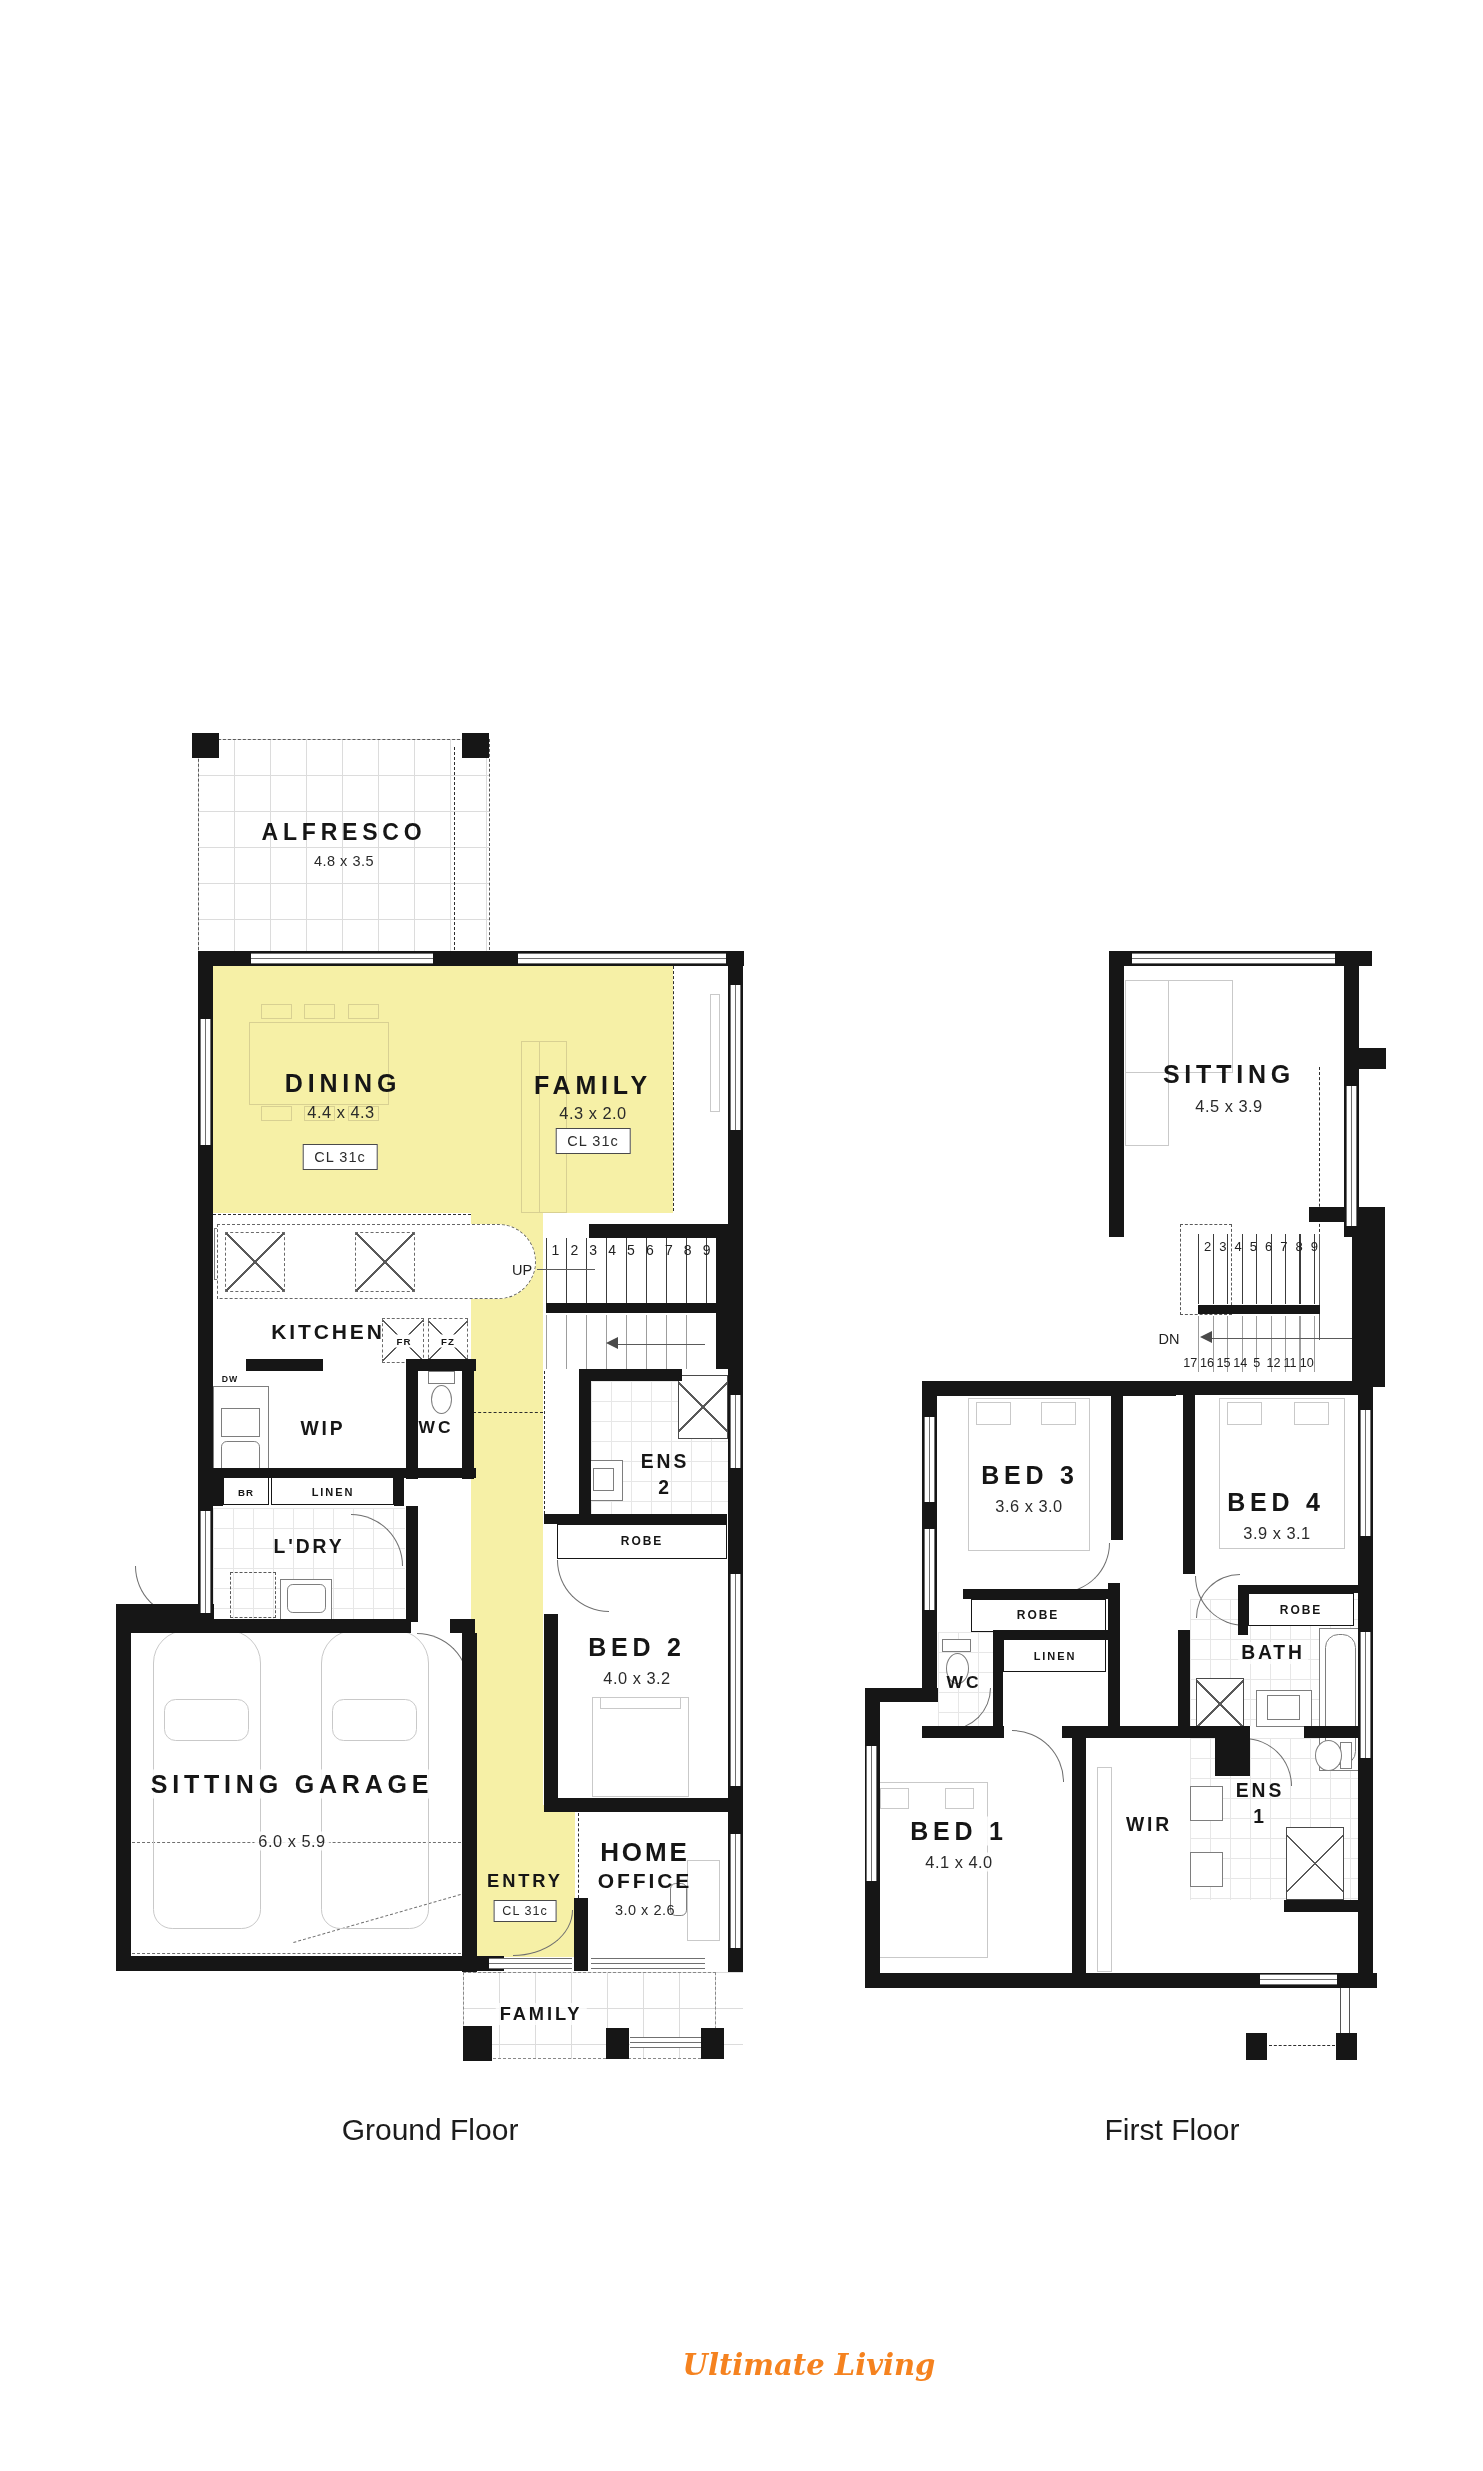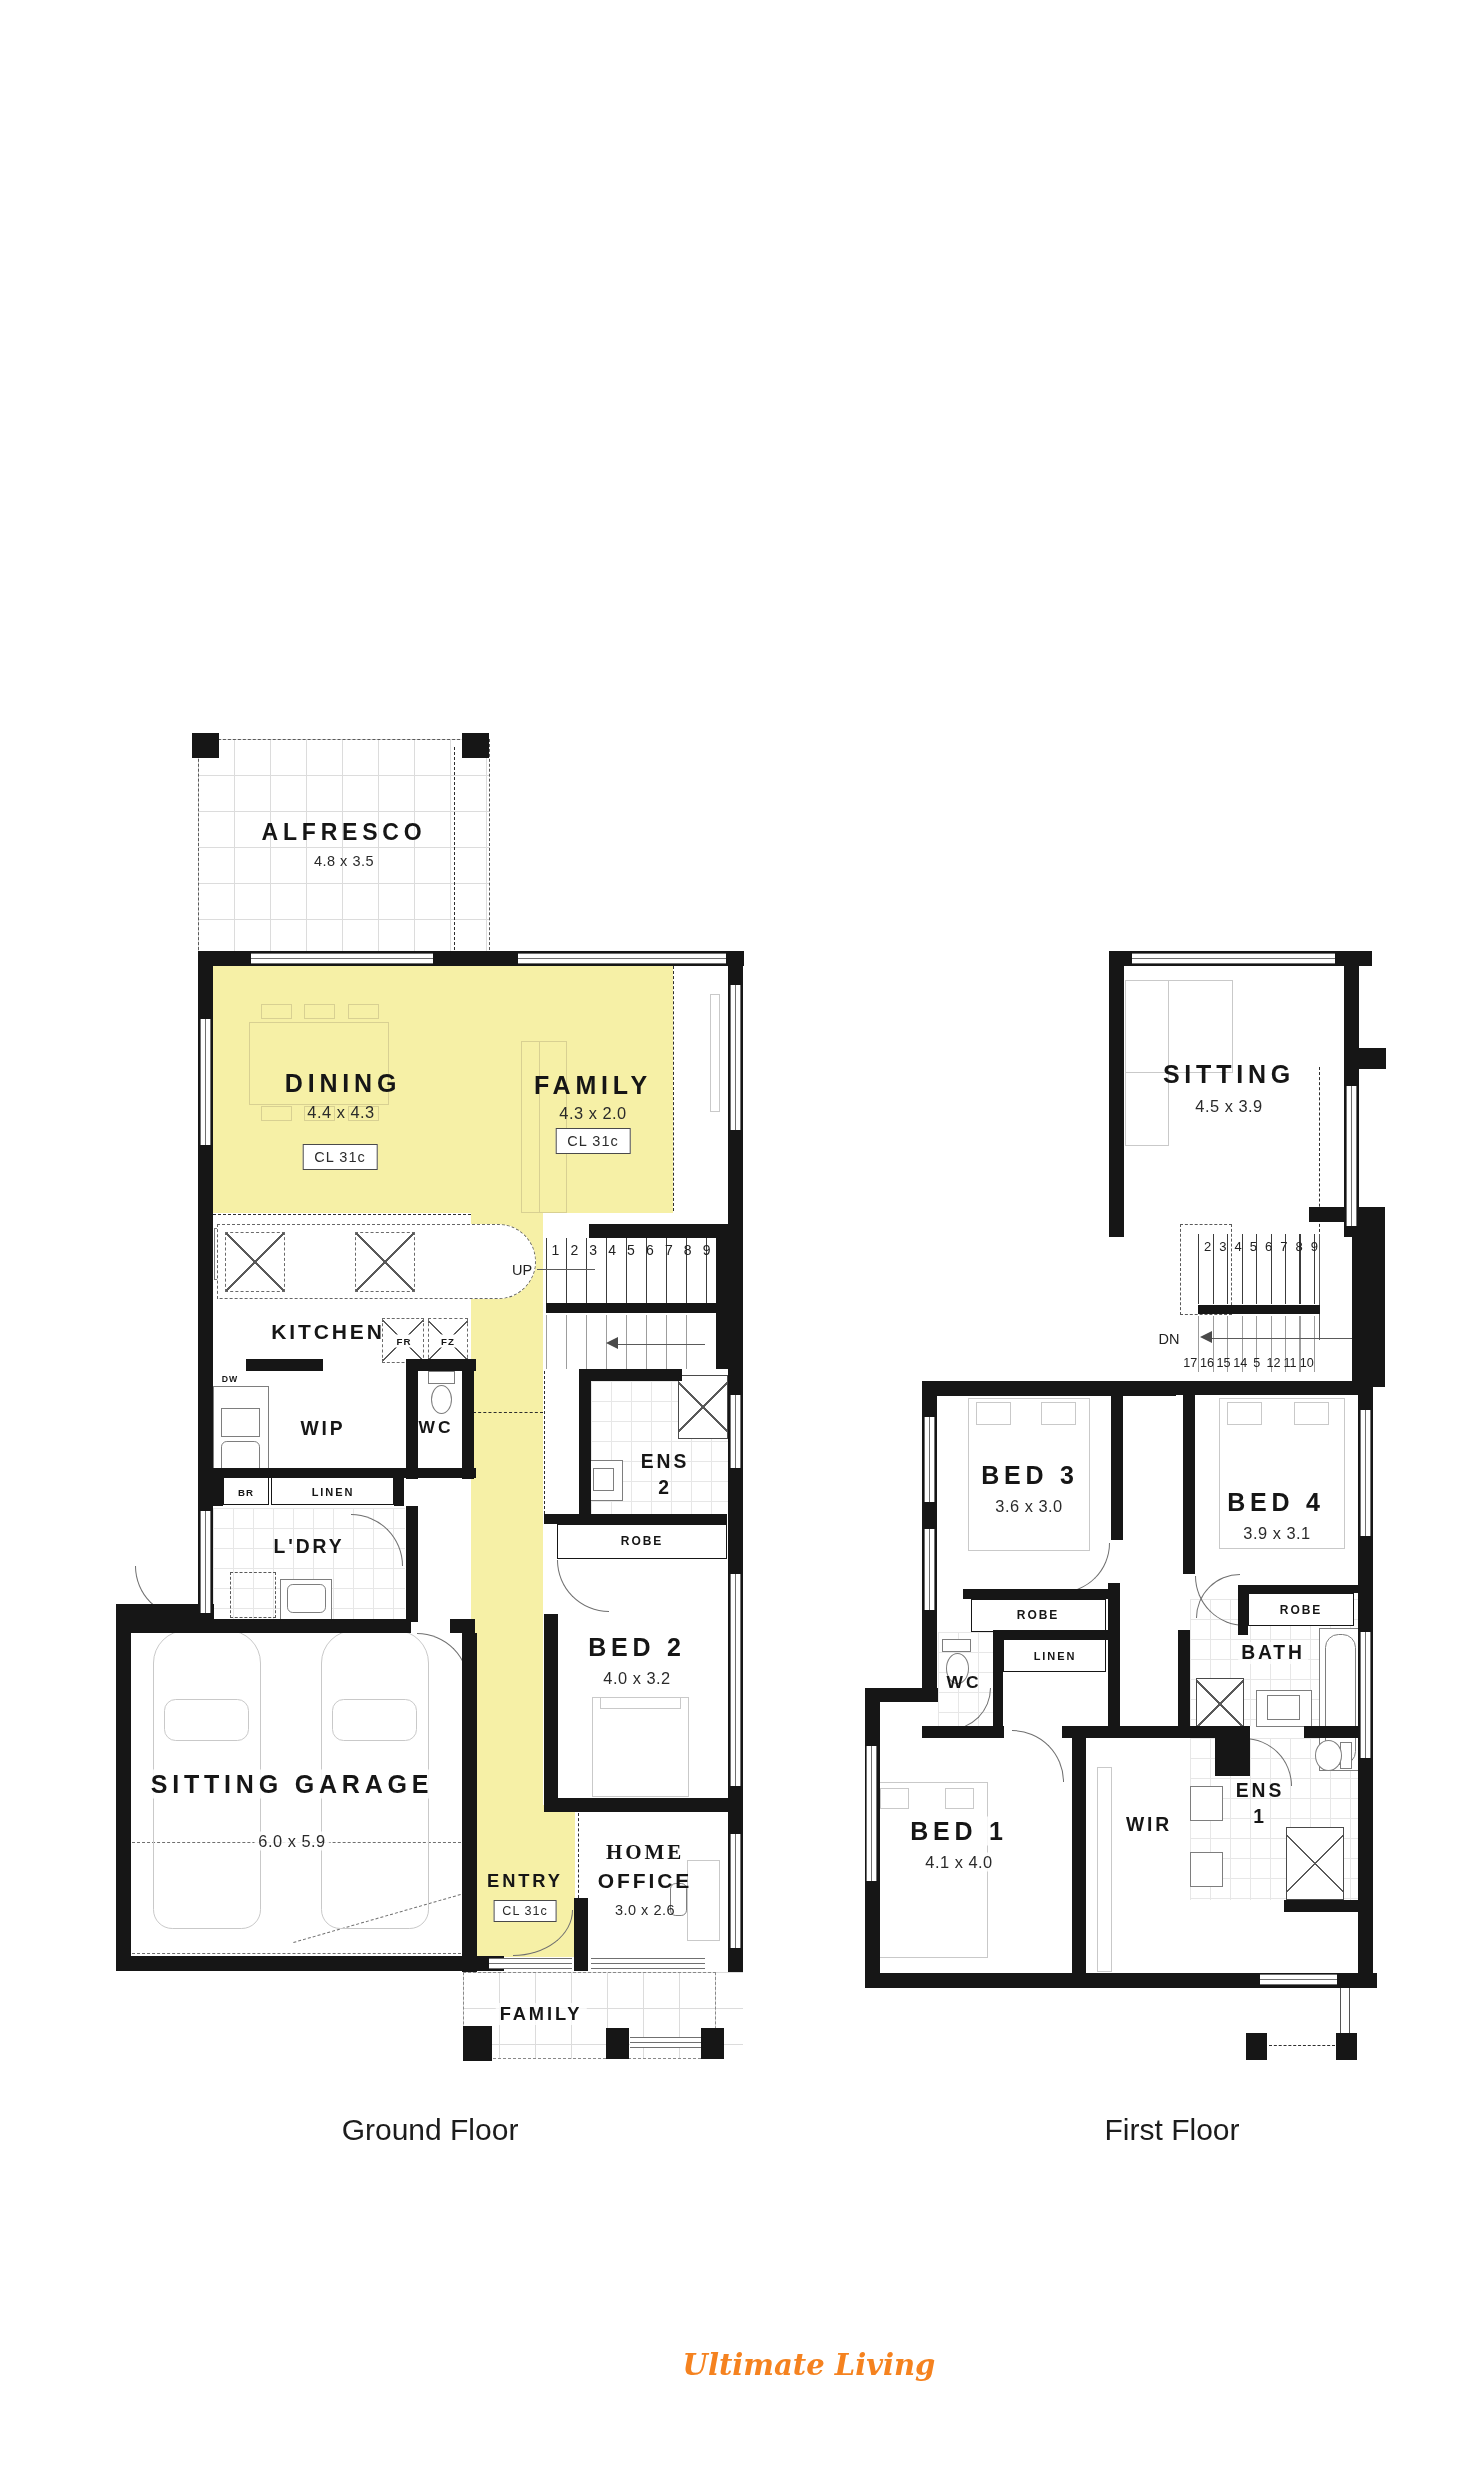--- a/index.html
+++ b/index.html
@@ -208,21 +208,21 @@
   <div class="fur" style="left:332px;top:1699px;width:85px;height:42px;border-radius:11.6px;background:transparent;"></div>
   <div class="room" style="left:292px;top:1784px;background:rgba(255,255,255,0.85);padding:0 5.8px;">SITTING GARAGE</div>
   <div class="dims" style="left:292px;top:1817px;background:rgba(255,255,255,0.85);padding:0 3.9px;margin-top:24px;">6.0 x 5.9</div>
   <div class="dashbox" style="left:127px;top:1842px;width:344px;height:112px;border-color:#707070;"></div>
   <div class="dl-h" style="left:290px;top:1918px;width:174px;transform:rotate(-16deg);border-color:#707070;"></div>
   <div class="arc tr" style="left:417px;top:1633px;width:52px;height:52px;"></div>
 
   <div class="room md" style="left:525px;top:1881px;font-size:18.3px;">ENTRY</div>
   <div class="clbox" style="left:525px;top:1900px;font-size:12.6px;padding:2.9px 7.7px;">CL 31c</div>
   <div class="arc br" style="left:513px;top:1910px;width:60px;height:46px;"></div>
-  <div class="room md" style="left:645px;top:1852px;font-size:21px;font-family:Liberation Serif, serif;">HOME</div>
+  <div class="room md" style="left:645px;top:1852px;font-size:26px;">HOME</div>
   <div class="room md" style="left:645px;top:1881px;font-size:21px;">OFFICE</div>
   <div class="dims" style="left:645px;top:1910px;font-size:14.5px;">3.0 x 2.6</div>
   <div class="fur" style="left:687px;top:1860px;width:33px;height:81px;"></div>
   <div class="fur2" style="left:670px;top:1883px;width:17.4px;height:33px;border-radius:5.8px;"></div>
   <div class="tiles" style="left:463px;top:1972px;width:280px;height:87px;"></div>
   <div class="dashbox" style="left:463px;top:1972px;width:253px;height:87px;border-color:#8a8a8a;"></div>
   <div class="room md" style="left:541px;top:2014px;font-size:18.3px;background:rgba(255,255,255,0.8);padding:0 3.9px;">FAMILY</div>
   <div class="post" style="left:463px;top:2026px;width:29px;height:35px;"></div>
   <div class="post" style="left:606px;top:2028px;width:23px;height:31px;"></div>
   <div class="post" style="left:701px;top:2028px;width:23px;height:31px;"></div>

